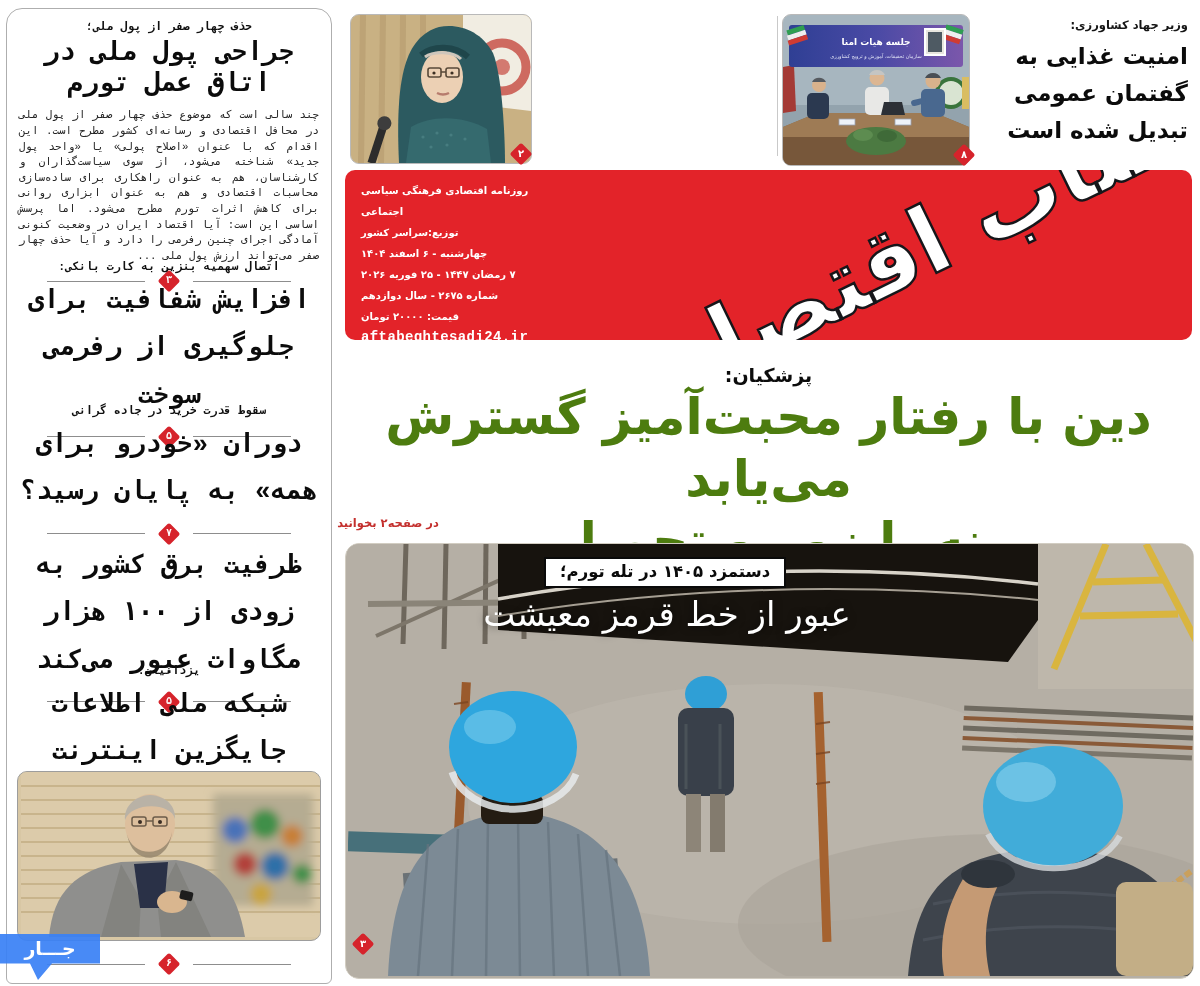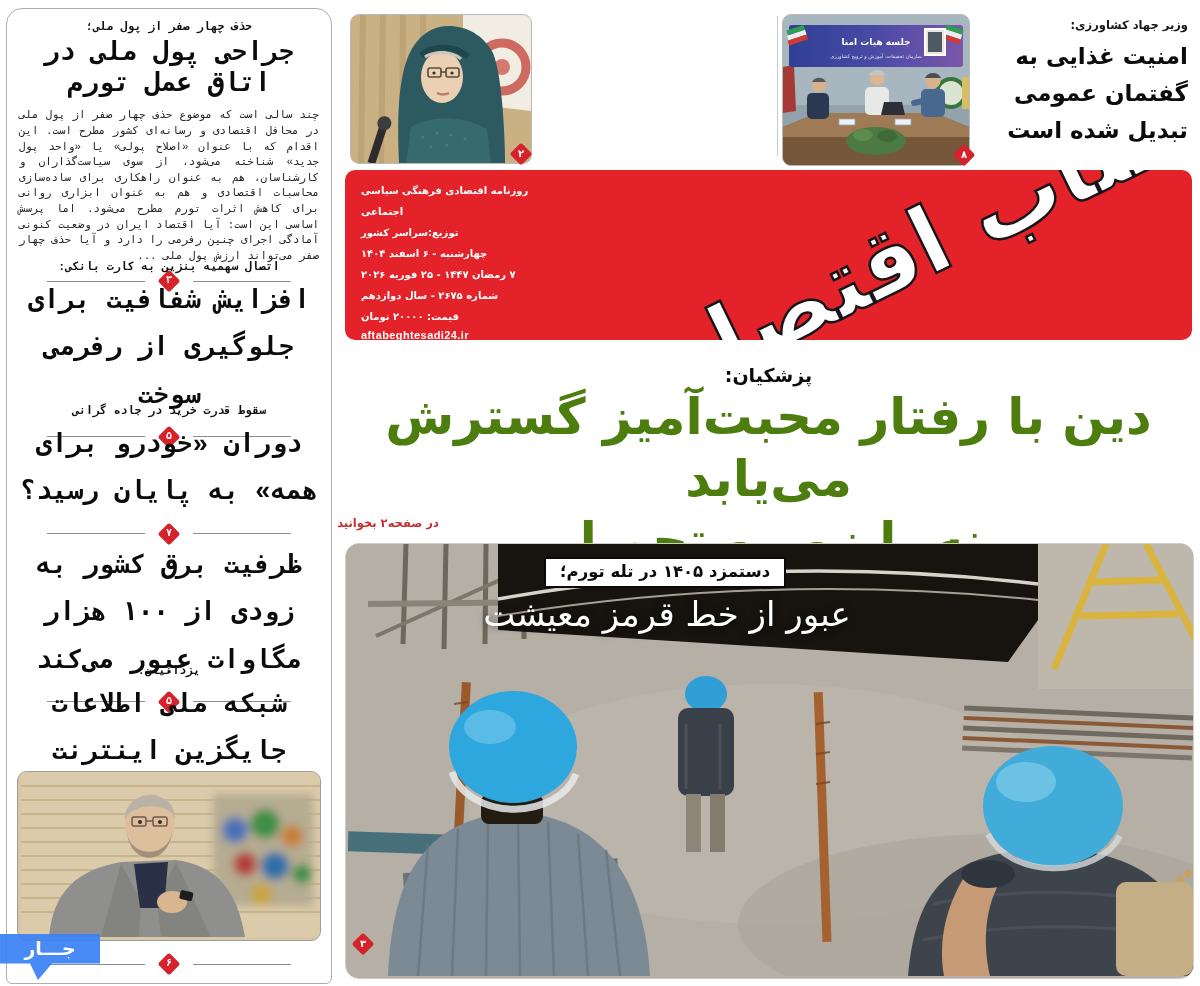--- a/index.html
+++ b/index.html
@@ -51,21 +51,21 @@
 
   
   #masthead{
     position:absolute;left:345px;top:170px;width:847px;height:170px;
     background:#e32329;border-radius:10px;overflow:hidden;
   }
   .mast-info{
     position:absolute;left:16px;top:10px;width:200px;text-align:left;color:#fff;
   }
   .mast-info .line{font-size:10px;line-height:21px;font-weight:600;}
-  .mast-info .site{font-size:11px;font-weight:bold;letter-spacing:.4px;margin-top:2px;font-family:Liberation Sans, sans-serif;}
+  .mast-info .site{font-size:14px;font-weight:bold;letter-spacing:.4px;margin-top:2px;font-family:Liberation Mono, monospace;}
   .mast-logo{
     position:absolute;left:225px;top:-50px;width:660px;height:270px;
     display:flex;align-items:center;justify-content:center;
     transform:rotate(-26deg);
   }
   .mast-logo span{
     white-space:nowrap;font-size:92px;font-weight:bold;color:#ffffff;
     -webkit-text-stroke:2.5px #16161a;text-shadow:0 0 1px #16161a;
   }
 

